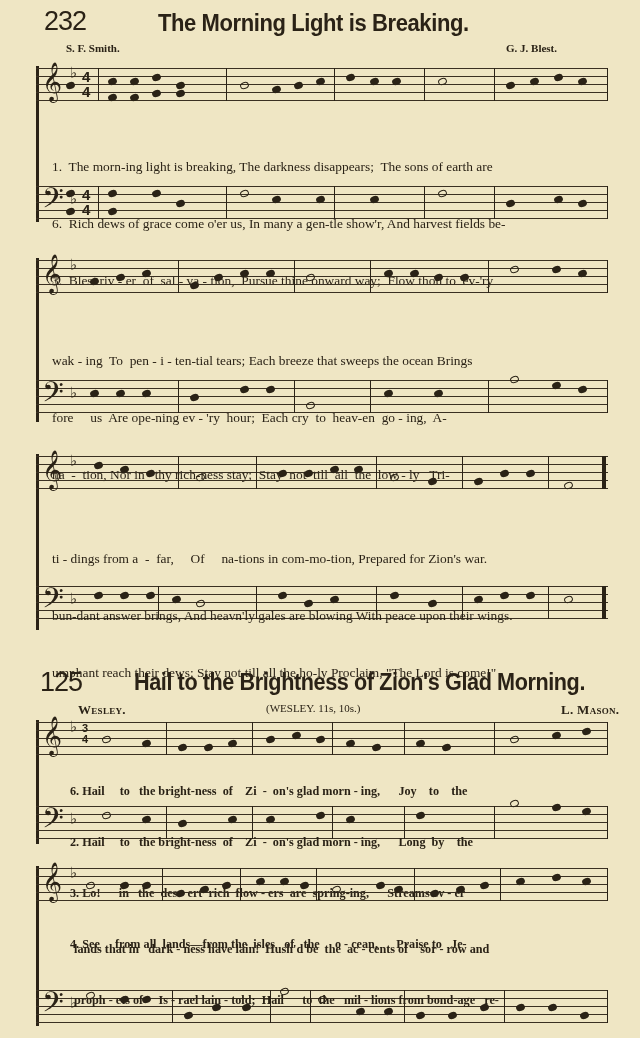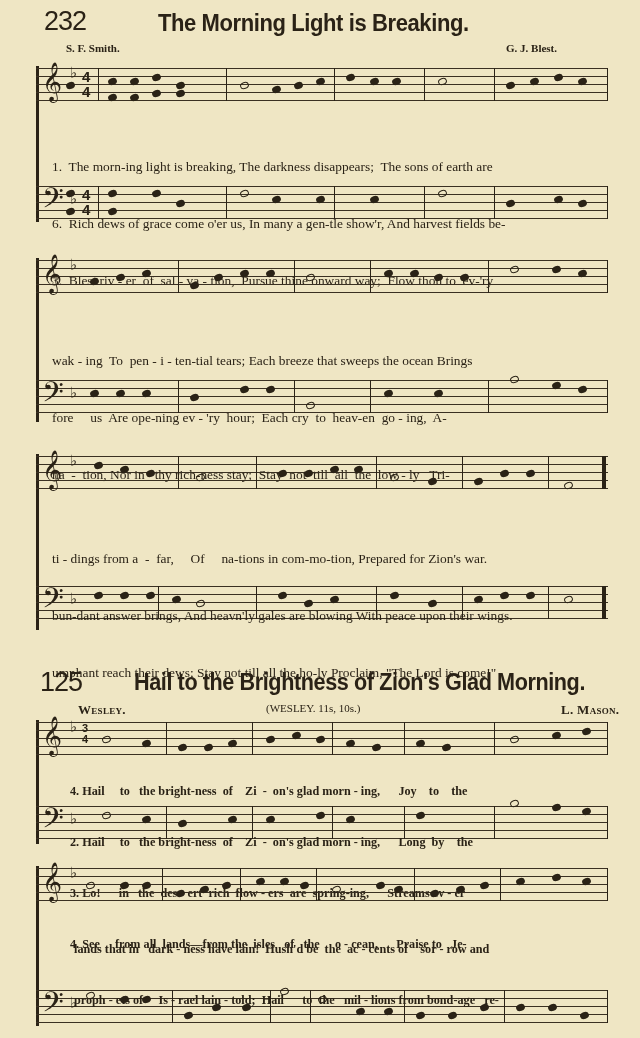--- a/index.html
+++ b/index.html
@@ -330,21 +330,21 @@
         <div class="note" style="left:280px;top:6px"></div>
       <div class="note" style="left:310px;top:10px"></div>
         <div class="note" style="left:380px;top:6px"></div>
         <div class="note half" style="left:474px;top:-6px"></div>
       <div class="note" style="left:516px;top:-2px"></div>
         <div class="note" style="left:546px;top:2px"></div>
     </div>
   </div>
 
   <div class="lyrics b" style="top:749px;">
-    <span class="lyric-line">4. Hail     to   the bright-ness  of    Zi  -  on's glad morn - ing,      Joy    to    the</span>
+    <span class="lyric-line">6. Hail     to   the bright-ness  of    Zi  -  on's glad morn - ing,      Joy    to    the</span>
     <span class="lyric-line">2. Hail     to   the bright-ness  of    Zi  -  on's glad morn - ing,      Long  by    the</span>
     <span class="lyric-line">3. Lo!      in   the  des - ert  rich  flow - ers  are  spring-ing,      Streams ev - er</span>
     <span class="lyric-line">4. See     from all  lands—from the  isles   of   the     o - cean,      Praise to   Je-</span>
   </div>
 
   <div class="system" style="top:862px; height:176px;">
     <div class="brace" style="top:4px; height:160px;"></div>
     <div class="staff" style="top:6px;">
       <div class="line" style="top:0"></div>
         <div class="line" style="top:8px"></div>

